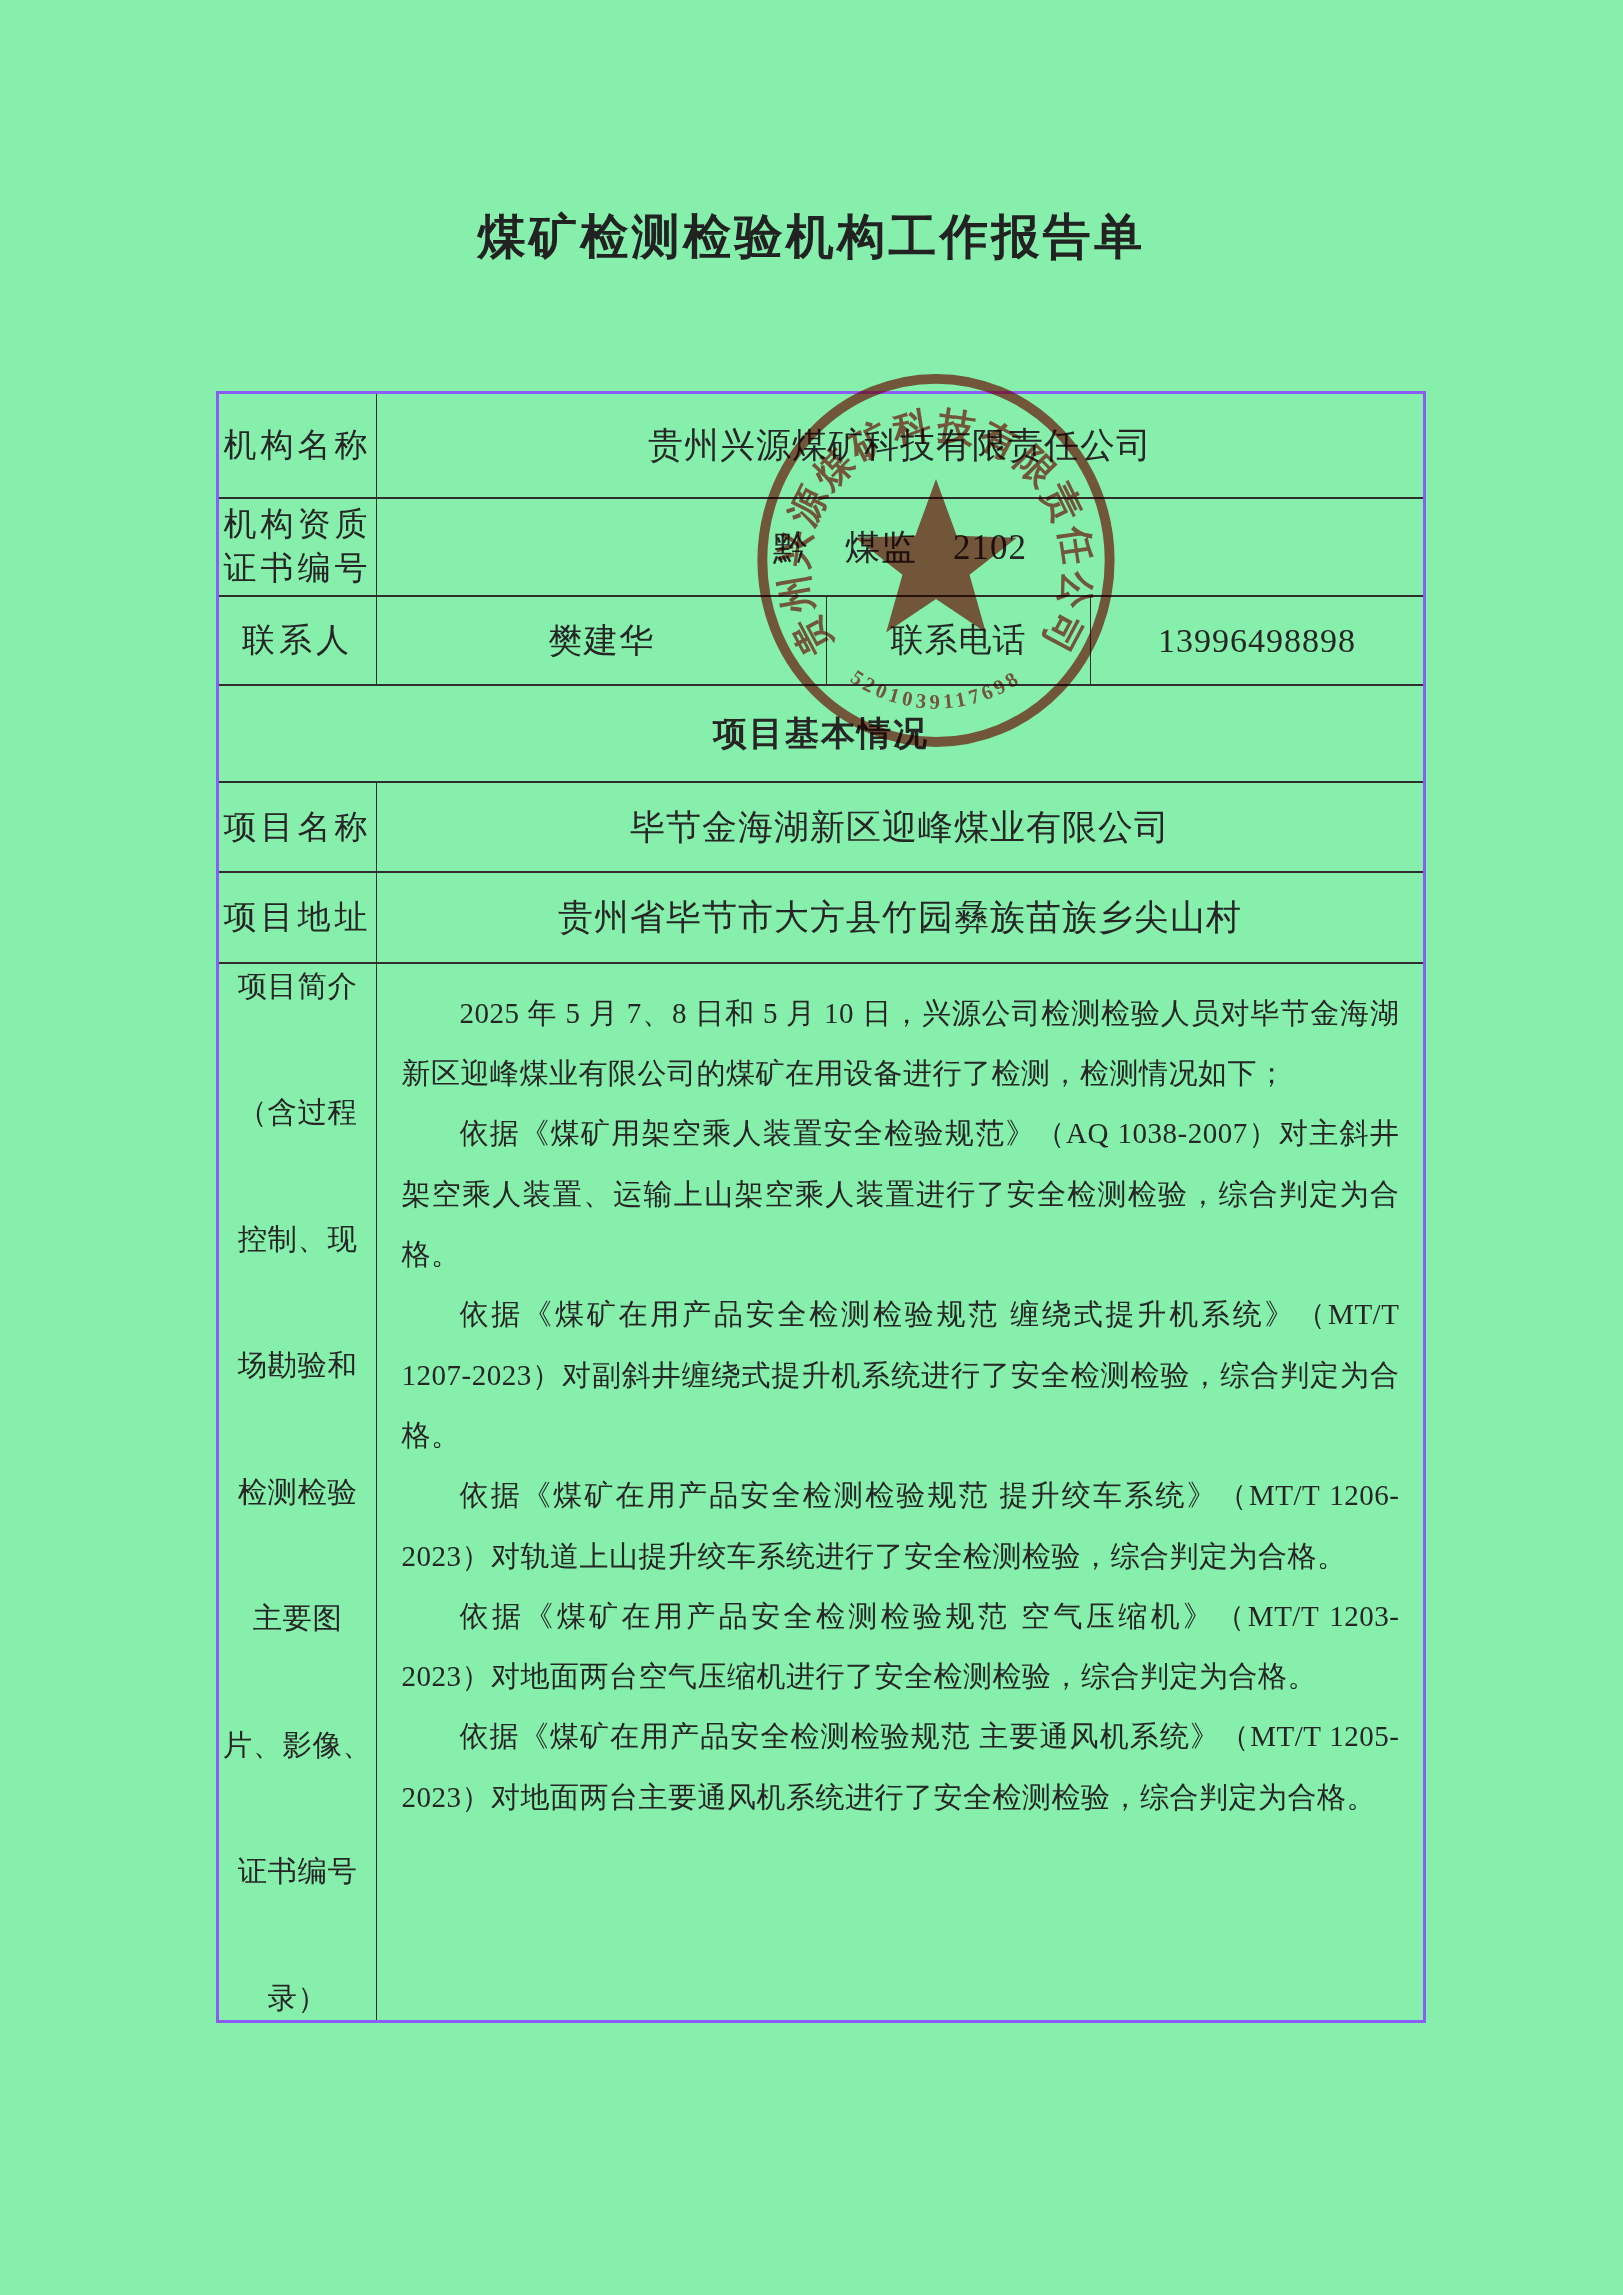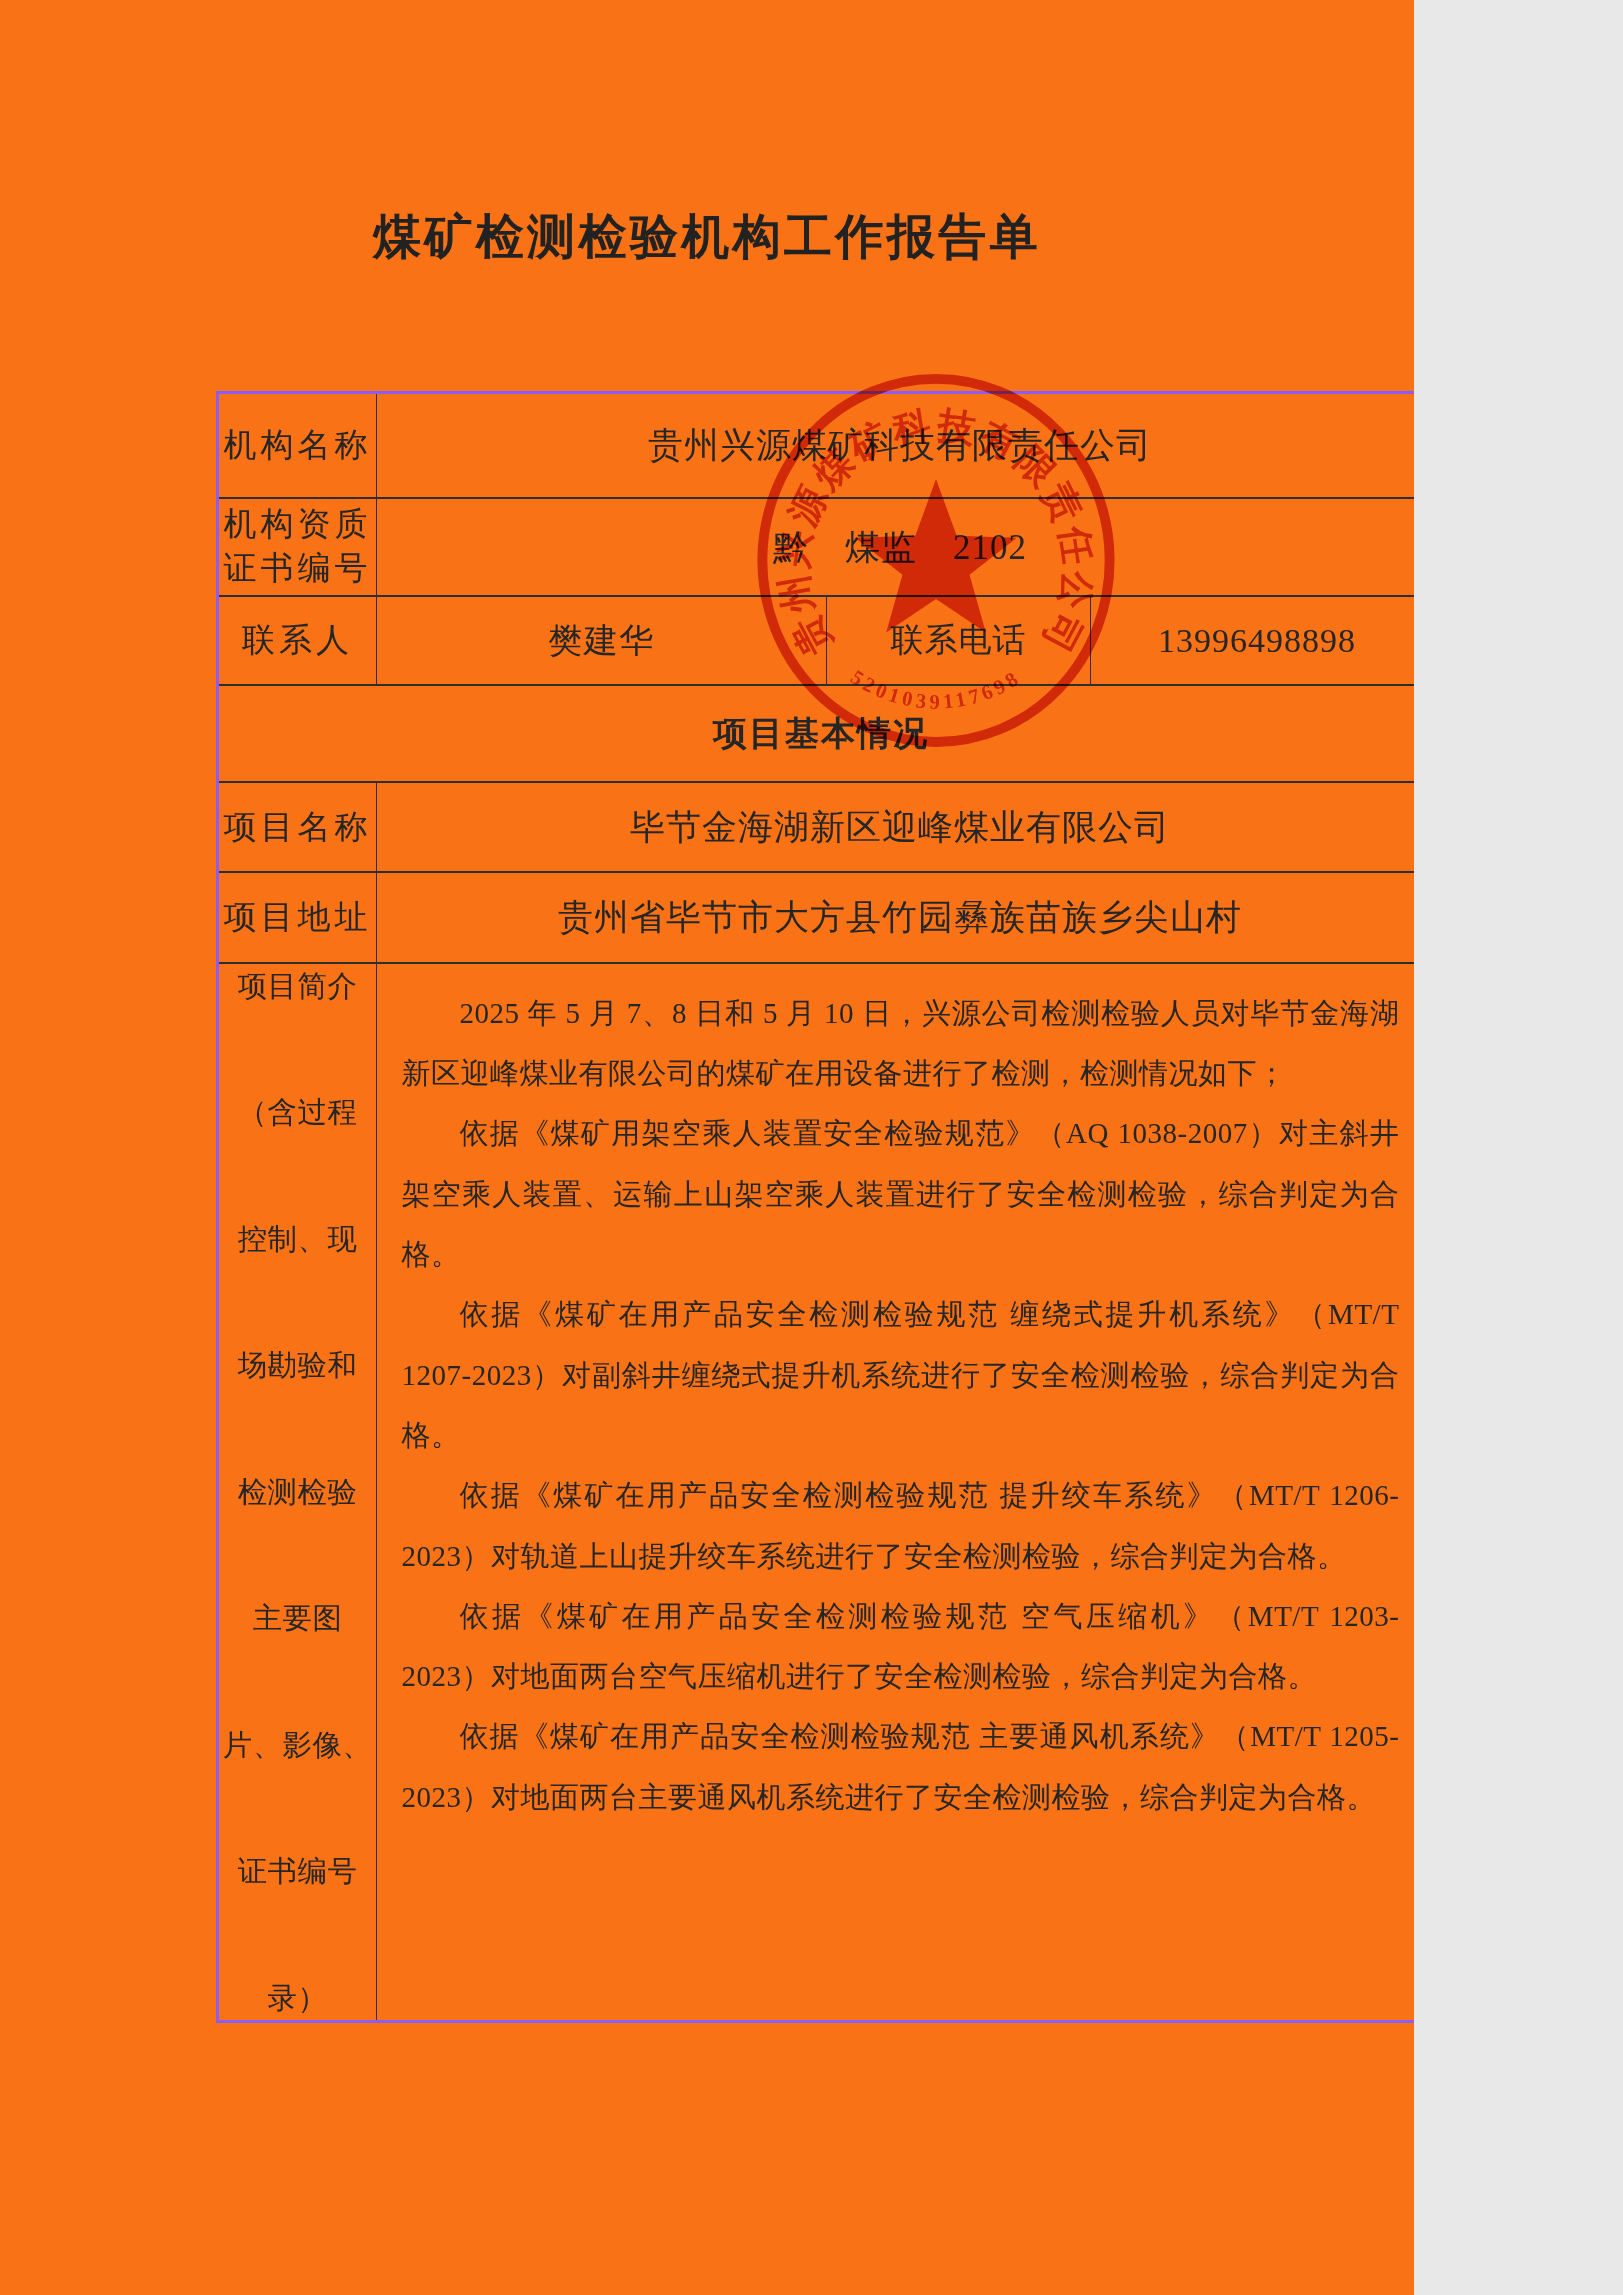--- a/index.html
+++ b/index.html
@@ -1,19 +1,19 @@
 <!DOCTYPE html>
 <html lang="zh" style="font-size:7.9px"><head>
 <meta charset="utf-8">
 <style>
   html,body{margin:0;padding:0;background:#e8e8e8;}
   .page{
     position:relative;
-    width:1414px;height:2295px;
-    background:#f97316;
+    width:1623px;height:2295px;
+    background:#86efac;
     font-family:"Liberation Serif","DejaVu Serif",serif;
     color:#262626;
     overflow:hidden;
   }
   .title{
     position:absolute;
     left:0;top:205px;width:100%;
     margin:0;
     text-align:center;
     font-size:48px;

